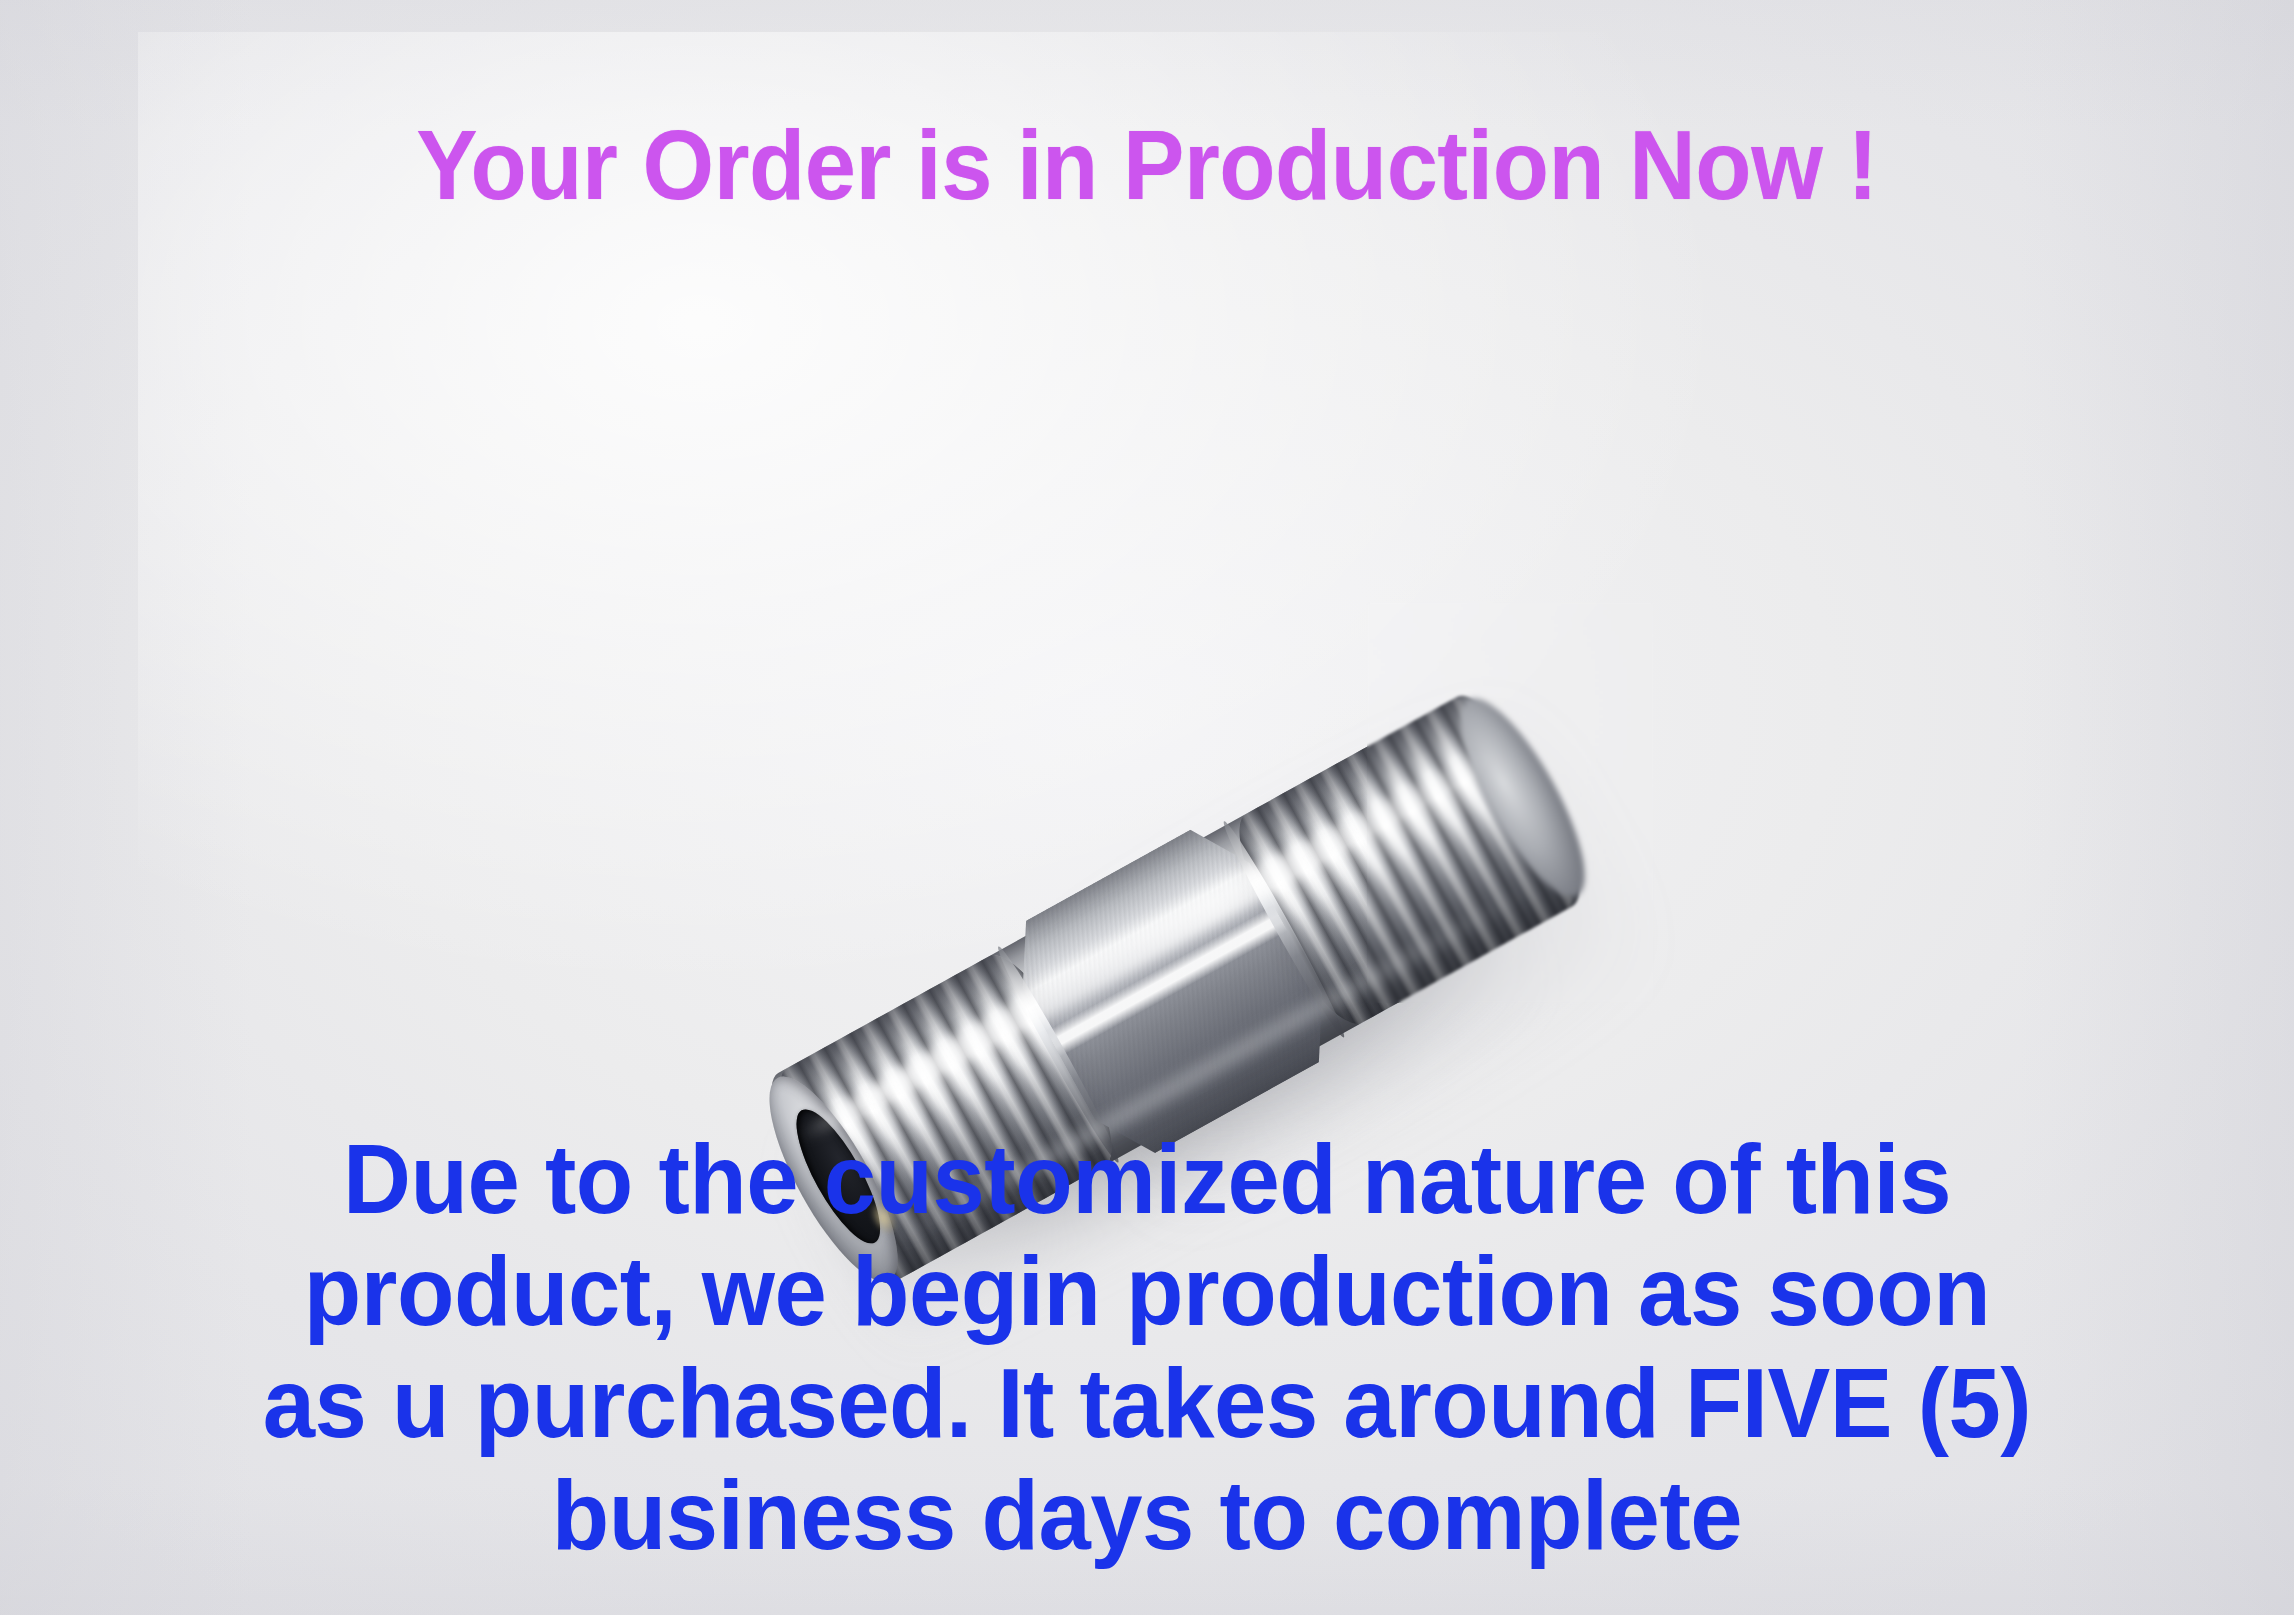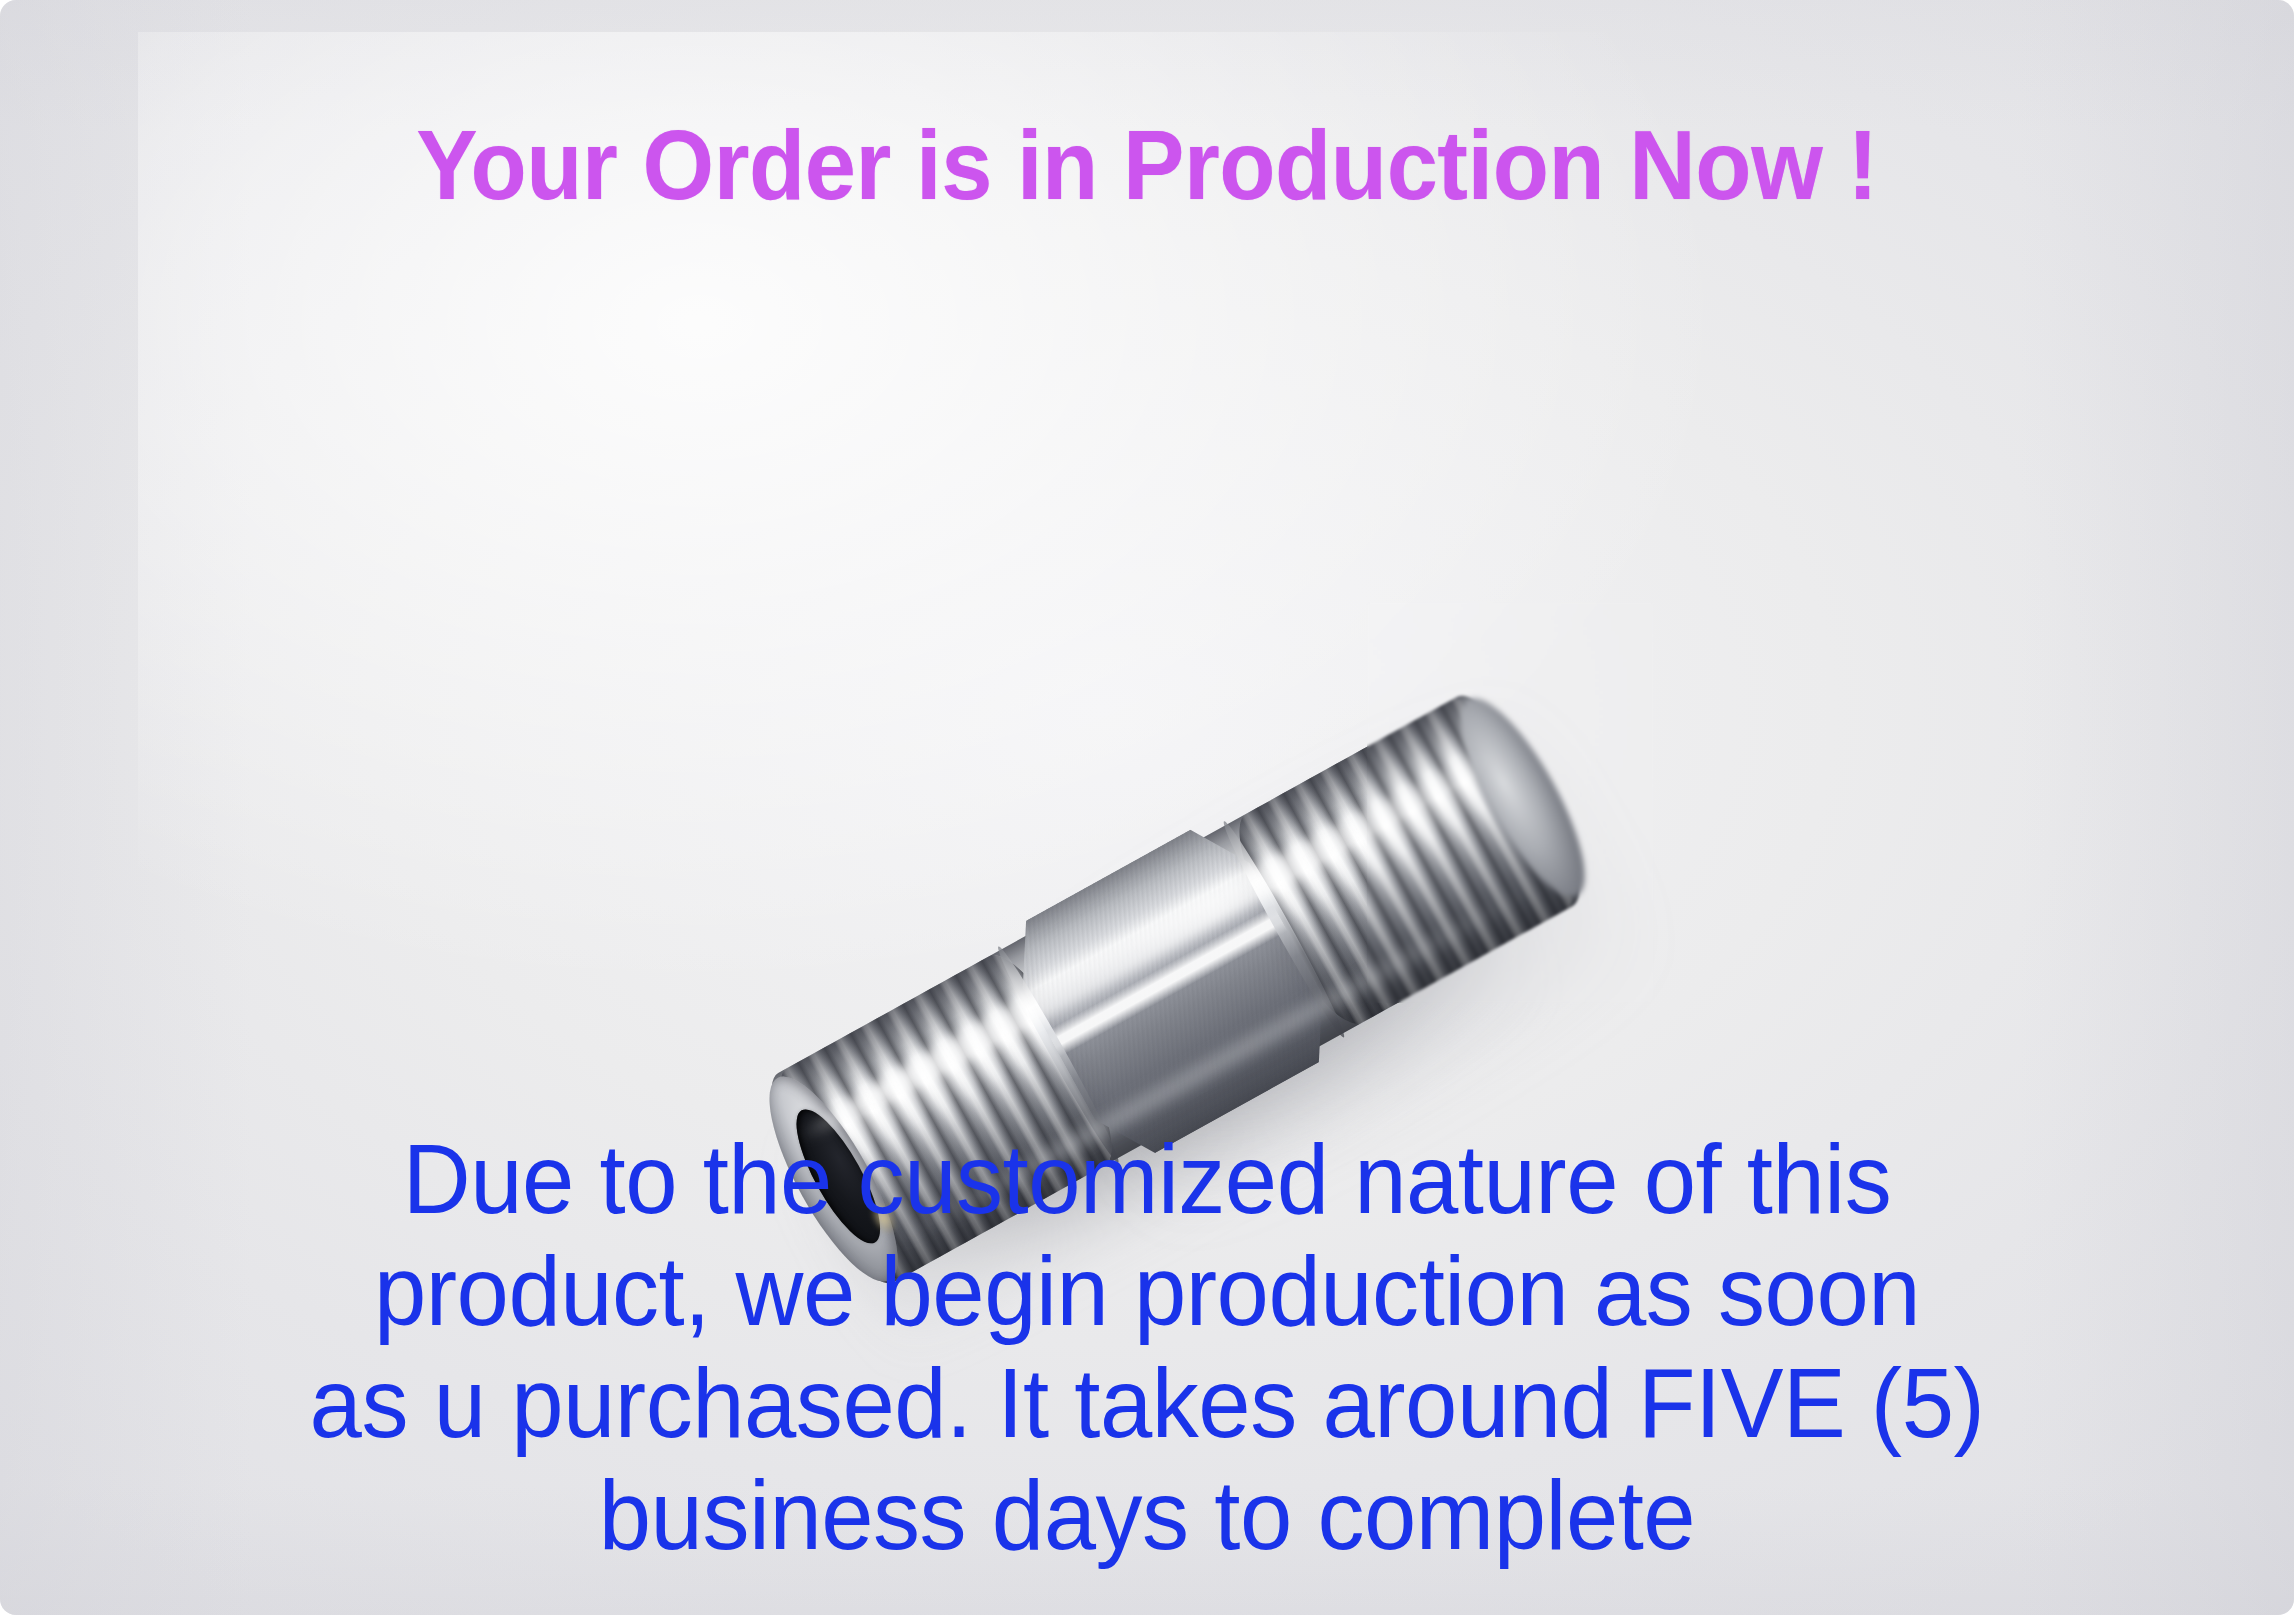--- a/index.html
+++ b/index.html
@@ -12,21 +12,20 @@
     font-family: "Liberation Sans", "DejaVu Sans", sans-serif;
   }
 
   .canvas {
     position: relative;
     width: 2294px;
     height: 1615px;
     overflow: hidden;
     background:
       radial-gradient(ellipse 1625px 1051px at 48% 44%, #f3f3f5 0%, #ececed 45%, #e6e6e9 75%, #e2e2e6 100%);
-    border-radius: 16px;
   }
 
   
   .bg-vignette {
     position: absolute;
     inset: 0;
     pointer-events: none;
     background:
       linear-gradient(to right, rgba(205,205,212,0.28) 0%, rgba(255,255,255,0) 11%, rgba(255,255,255,0) 88%, rgba(200,200,208,0.30) 100%),
       linear-gradient(to bottom, rgba(210,210,216,0.20) 0%, rgba(255,255,255,0) 8%, rgba(255,255,255,0) 92%, rgba(200,200,208,0.22) 100%);
@@ -347,21 +346,21 @@
   }
 
   
   .body-copy {
     position: absolute;
     left: 0;
     top: 1123px;
     width: 2294px;
     text-align: center;
     font-family: "Liberation Sans Narrow", "Liberation Sans", "DejaVu Sans", sans-serif;
-    font-weight: normal;
+    font-weight: bold;
     font-size: 99px;
     line-height: 112px;
     color: #1a33ea;
     letter-spacing: -0.5px;
   }
   .body-copy .line {
     display: block;
     white-space: nowrap;
     transform: scaleX(0.95);
     transform-origin: 50% 50%;

